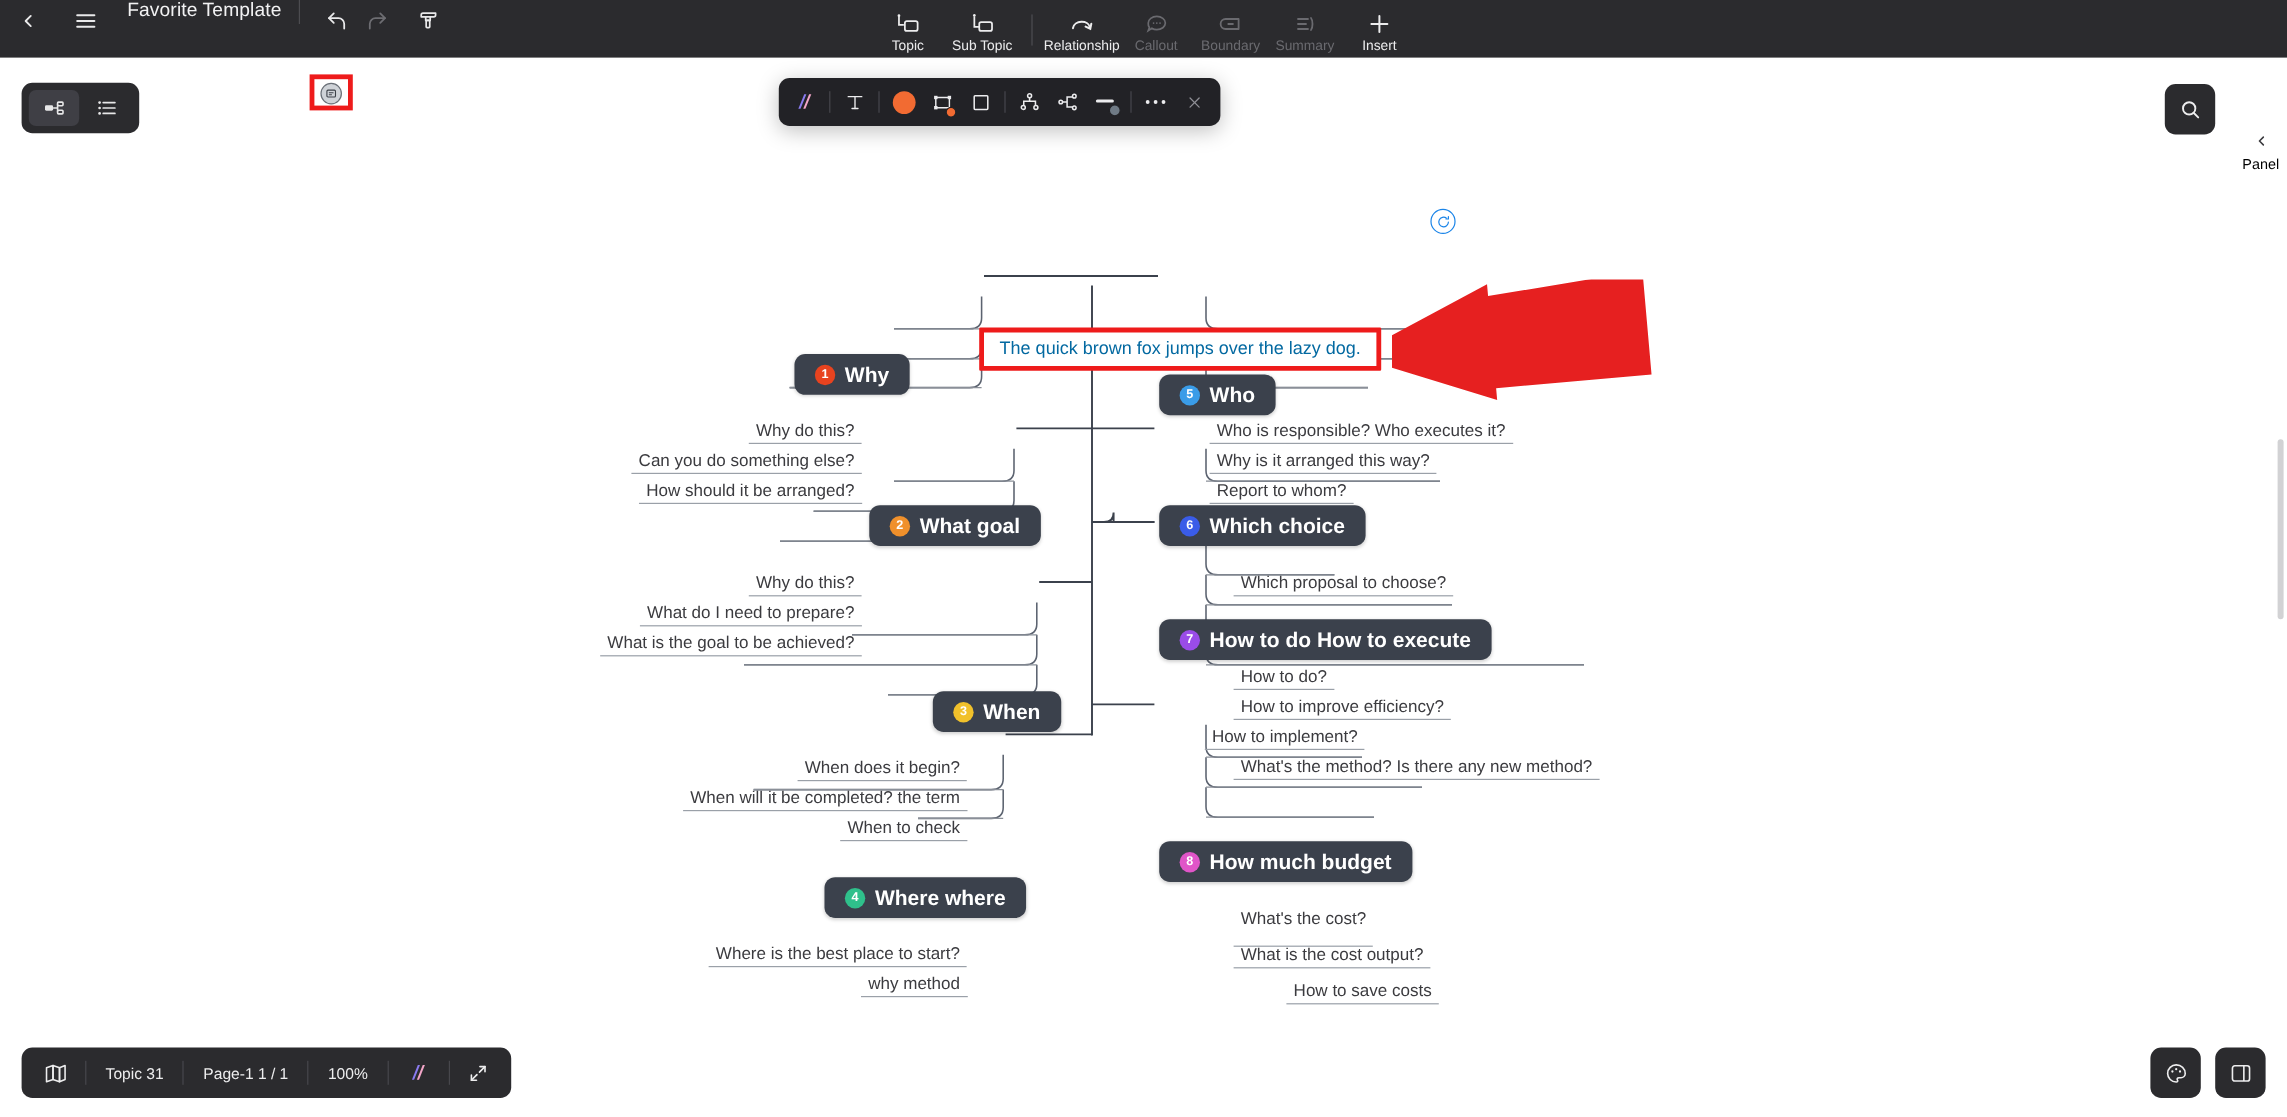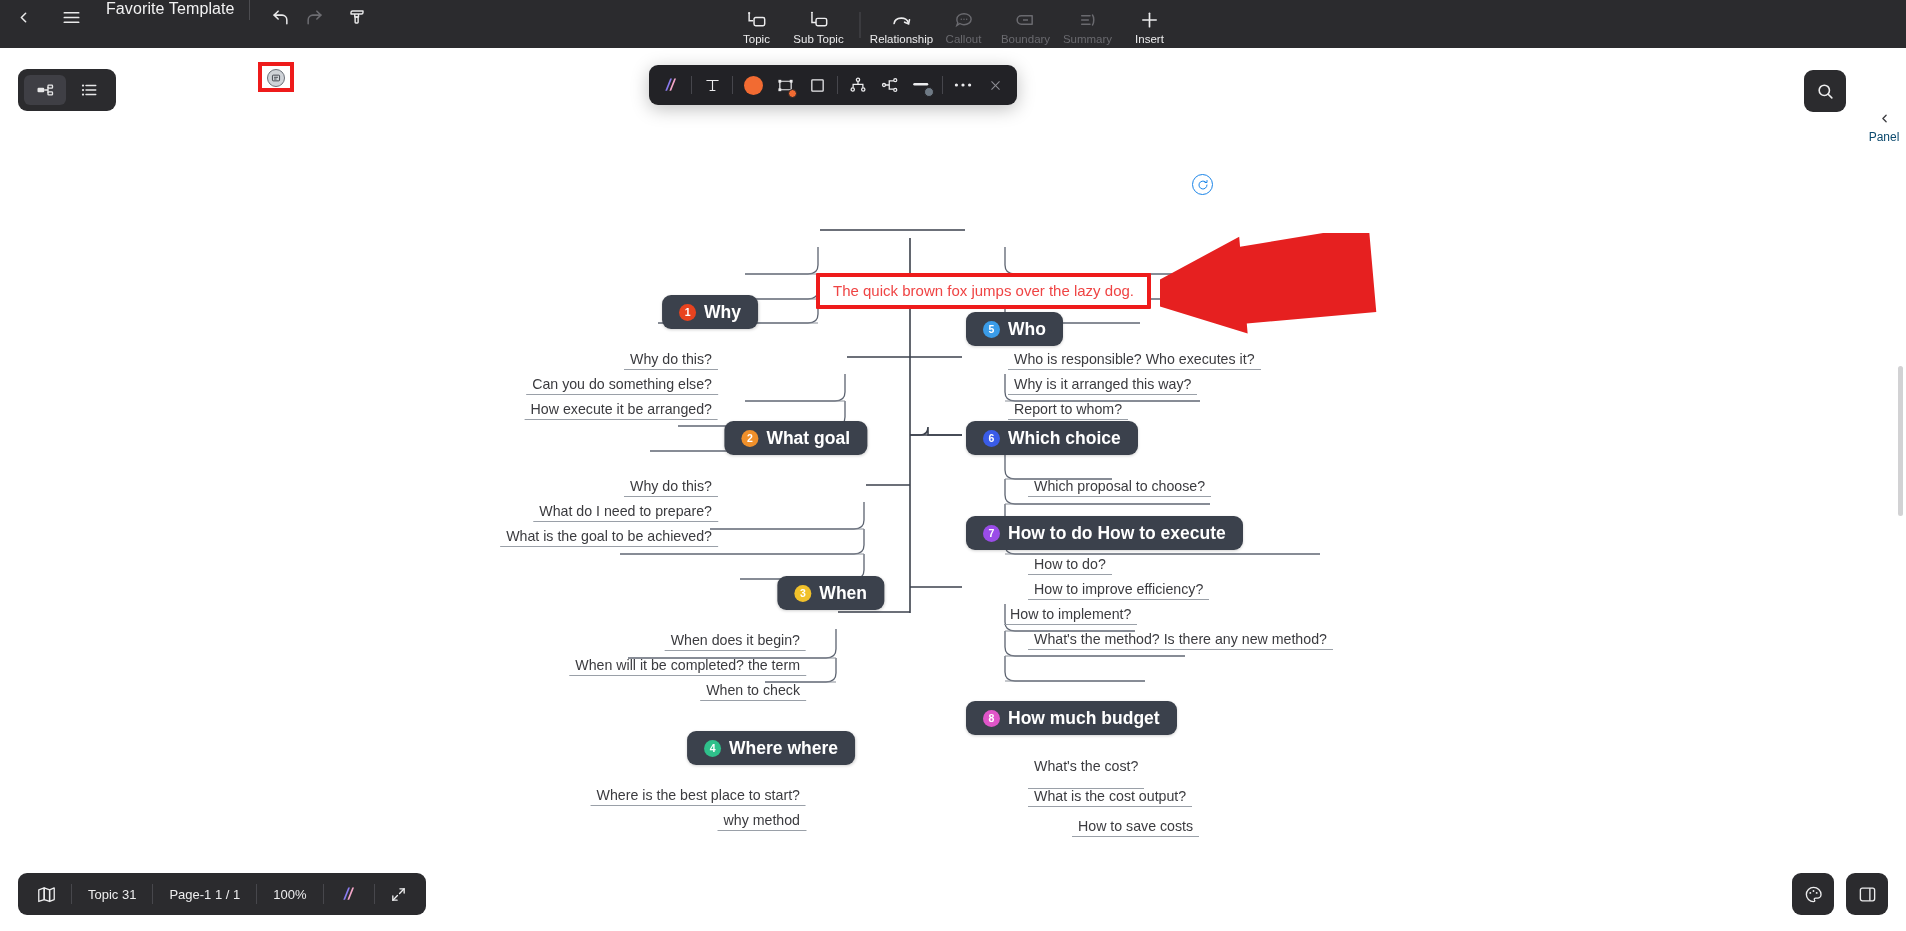--- a/index.html
+++ b/index.html
@@ -94,21 +94,21 @@
   .search-btn {
     position: absolute; right: 60px; top: 22px; width: 42px; height: 42px;
     background: #2b2b2e; border-radius: 9px; display: flex; align-items: center;
     justify-content: center; cursor: pointer; color: #ededee; z-index: 20;
   }
   .panel-tab {
     position: absolute; right: 0; top: 54px; width: 44px; height: 50px;
     display: flex; flex-direction: column; align-items: center; justify-content: center;
     cursor: pointer; z-index: 20; color: #3a3a3e;
   }
-  .panel-tab .pt-label { font-size: 12px; color: #0c4a6e; margin-top: 1px; }
+  .panel-tab .pt-label { font-size: 12px; color: #000000; margin-top: 1px; }
 
   
   .fmt-bar {
     position: absolute; left: 649px; top: 17px; height: 40px;
     background: #222226; border-radius: 9px; display: flex; align-items: center;
     padding: 0 6px; z-index: 30; box-shadow: 0 4px 18px rgba(0,0,0,.25);
   }
   .fmt-item {
     width: 32px; height: 32px; display: flex; align-items: center; justify-content: center;
     cursor: pointer; color: #ececee; position: relative; border-radius: 5px;
@@ -168,21 +168,21 @@
   .rotate-handle {
     position: absolute; left: 1192px; top: 126px; width: 21px; height: 21px;
     border-radius: 50%; background: #ffffff; border: 1.5px solid #1a84e8;
     display: flex; align-items: center; justify-content: center; z-index: 12; cursor: pointer;
   }
 
   
   .note-pop {
     position: absolute; left: 816px; top: 225px; background: #ffffff;
     border: 4px solid #ee1b1b; padding: 5px 13px 6px 13px; font-size: 15px;
-    color: #ef4444; z-index: 15; white-space: nowrap; border-radius: 1px;
+    color: #0369a1; z-index: 15; white-space: nowrap; border-radius: 1px;
   }
 
   
   .red-arrow { position: absolute; left: 1160px; top: 185px; z-index: 14; }
 
   
   .leaf {
     position: absolute; font-size: 14.2px; color: #3b3b3f; white-space: nowrap;
     cursor: pointer; z-index: 5; padding-bottom: 3px;
   }
@@ -566,21 +566,21 @@
     <svg class="red-arrow" width="250" height="105" viewBox="0 0 250 105">
       <path d="M248 8 L248 95 L118 95 L118 105 L2 58 L118 8 L118 18 Z" fill="#e62020" transform="translate(-35,-5) rotate(-5 125 52)"></path>
     </svg>
 
     <div class="node branch" style="left:758px; top:264px; transform:translate(-100%,-50%);">
       <span class="badge" style="background:#e8431f">1</span>
       <span>Why</span>
     </div>
     <div class="leaf" style="left:718px; top:303px; transform:translateX(-100%); border-bottom:1px solid #9aa0a8; padding:0 6px 2px 6px;">Why do this?</div>
     <div class="leaf" style="left:718px; top:328px; transform:translateX(-100%); border-bottom:1px solid #9aa0a8; padding:0 6px 2px 6px;">Can you do something else?</div>
-    <div class="leaf" style="left:718px; top:353px; transform:translateX(-100%); border-bottom:1px solid #9aa0a8; padding:0 6px 2px 6px;">How execute it be arranged?</div>
+    <div class="leaf" style="left:718px; top:353px; transform:translateX(-100%); border-bottom:1px solid #9aa0a8; padding:0 6px 2px 6px;">How should it be arranged?</div>
 
     <div class="node branch" style="left:867px; top:390px; transform:translate(-100%,-50%);">
       <span class="badge" style="background:#f0902b">2</span>
       <span>What goal</span>
     </div>
     <div class="leaf" style="left:718px; top:430px; transform:translateX(-100%); border-bottom:1px solid #9aa0a8; padding:0 6px 2px 6px;">Why do this?</div>
     <div class="leaf" style="left:718px; top:455px; transform:translateX(-100%); border-bottom:1px solid #9aa0a8; padding:0 6px 2px 6px;">What do I need to prepare?</div>
     <div class="leaf" style="left:718px; top:480px; transform:translateX(-100%); border-bottom:1px solid #9aa0a8; padding:0 6px 2px 6px;">What is the goal to be achieved?</div>
 
     <div class="node branch" style="left:884px; top:545px; transform:translate(-100%,-50%);">

